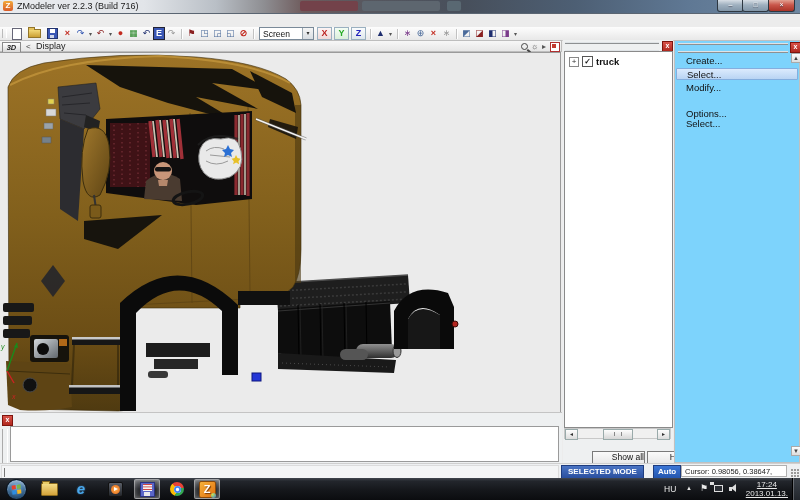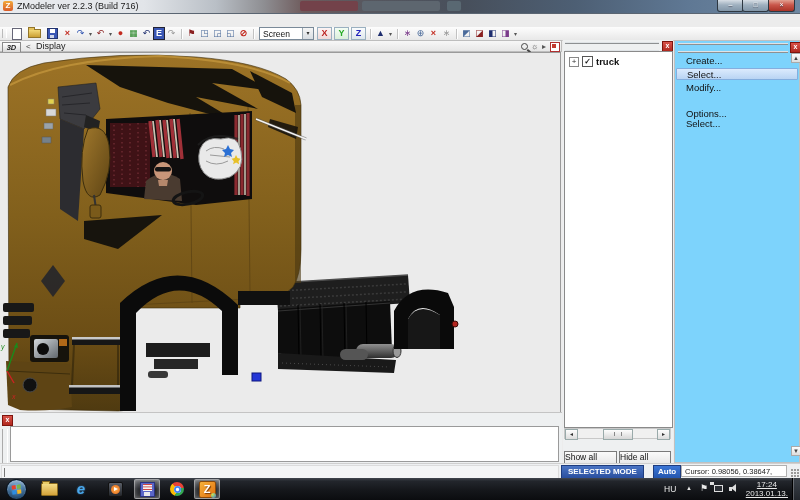--- a/index.html
+++ b/index.html
@@ -102,21 +102,21 @@
     font-size:8px;line-height:9px;text-align:center;color:#111;font-weight:bold;}
   #tree-label{position:absolute;left:27px;top:0;font-size:9.5px;font-weight:bold;color:#111;}
   #tree-hscroll{left:1px;top:388px;width:107px;height:11px;background:#f0f0f0;border:1px solid #c8c8c8;box-sizing:border-box;}
   .scr-arrow{position:absolute;top:0;width:11px;height:9px;background:linear-gradient(#fdfdfd,#dcdcdc);
     border:1px solid #9aa;font-size:6px;line-height:9px;text-align:center;color:#333;}
   #tree-thumb{position:absolute;left:38px;top:0;width:28px;height:9px;background:linear-gradient(#fdfdfd,#d6d6d6);
     border:1px solid #9aa;}
   #tree-thumb:after{content:"";position:absolute;left:10px;top:2px;width:6px;height:4px;
     border-left:1px solid #888;border-right:1px solid #888;}
   .panel-btn{position:absolute;top:411px;height:20px;background:linear-gradient(#fafafa,#dedede);
-    border:1px solid #7a7a7a;font-size:8.5px;text-align:left;line-height:11px;color:#111;box-sizing:border-box;}
+    border:1px solid #7a7a7a;font-size:8.5px;text-align:right;line-height:11px;color:#111;box-sizing:border-box;margin-left:28px;}
 
   
   #cmd-panel{left:674px;top:40px;width:126px;height:423px;background:#7dd3fc;border:1px solid #c0c0c0;box-sizing:border-box;}
   #cmd-grab{left:3px;top:2px;width:110px;}
   #cmd-close{left:115px;top:1px;}
   .cmd-scroll{position:absolute;left:116px;width:8px;height:8px;font-size:6px;line-height:8px;
     text-align:center;color:#444;background:linear-gradient(#fdfdfd,#ddd);border:1px solid #aaa;}
   .cmd-item{position:absolute;left:1px;width:122px;height:12px;font-size:9.5px;line-height:12px;
     padding-left:10px;color:#111;box-sizing:border-box;}
   .cmd-item.selected{background:linear-gradient(#dcebfd,#b9d4f3);border:1px solid #84aede;border-radius:1px;}

